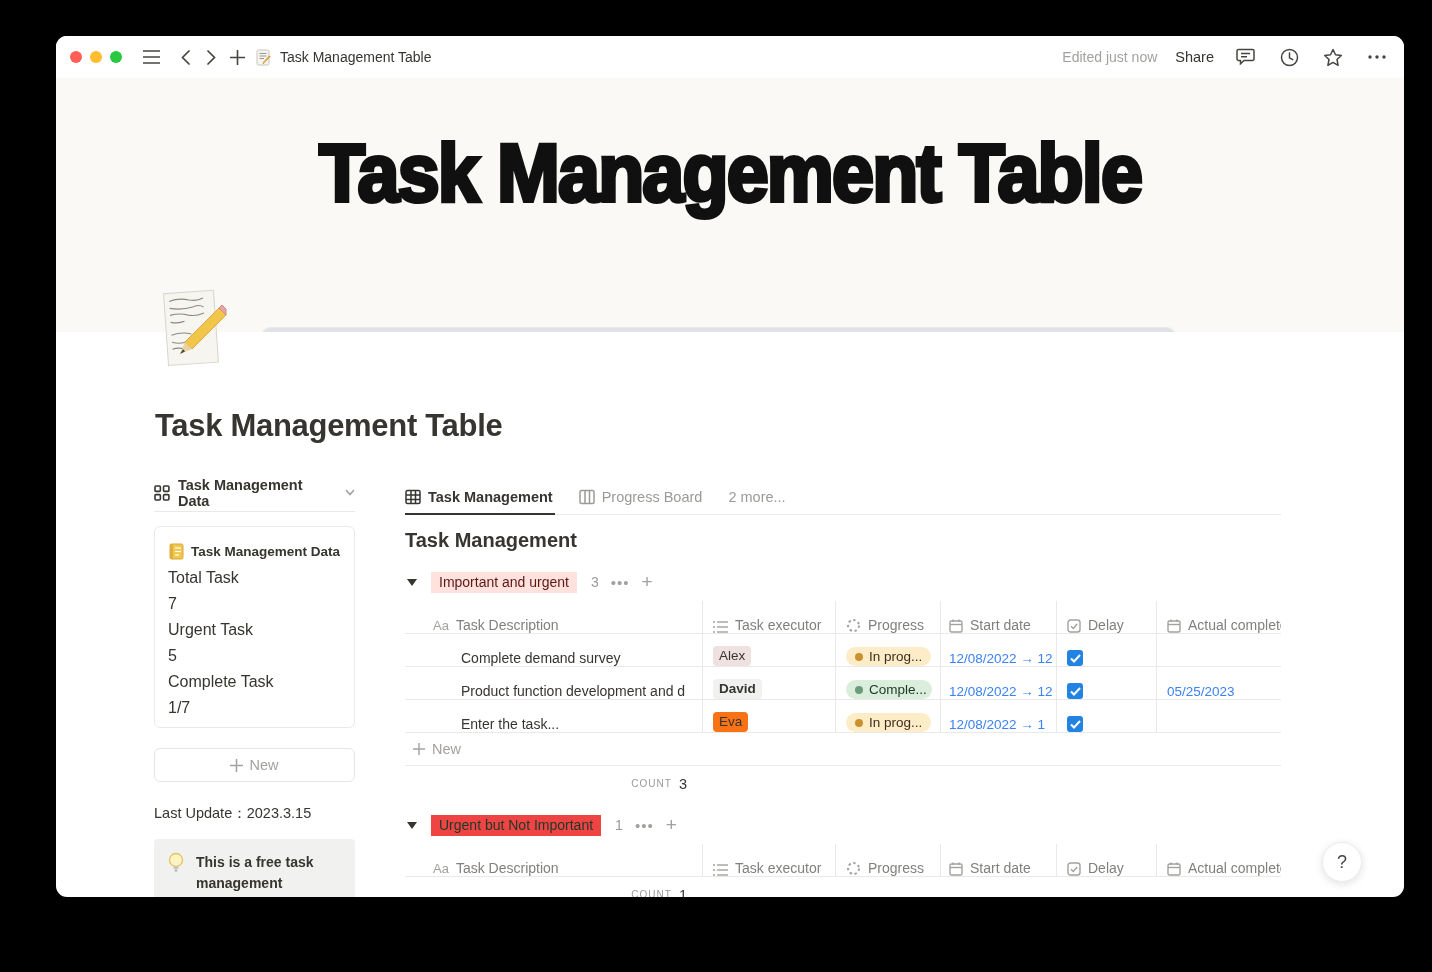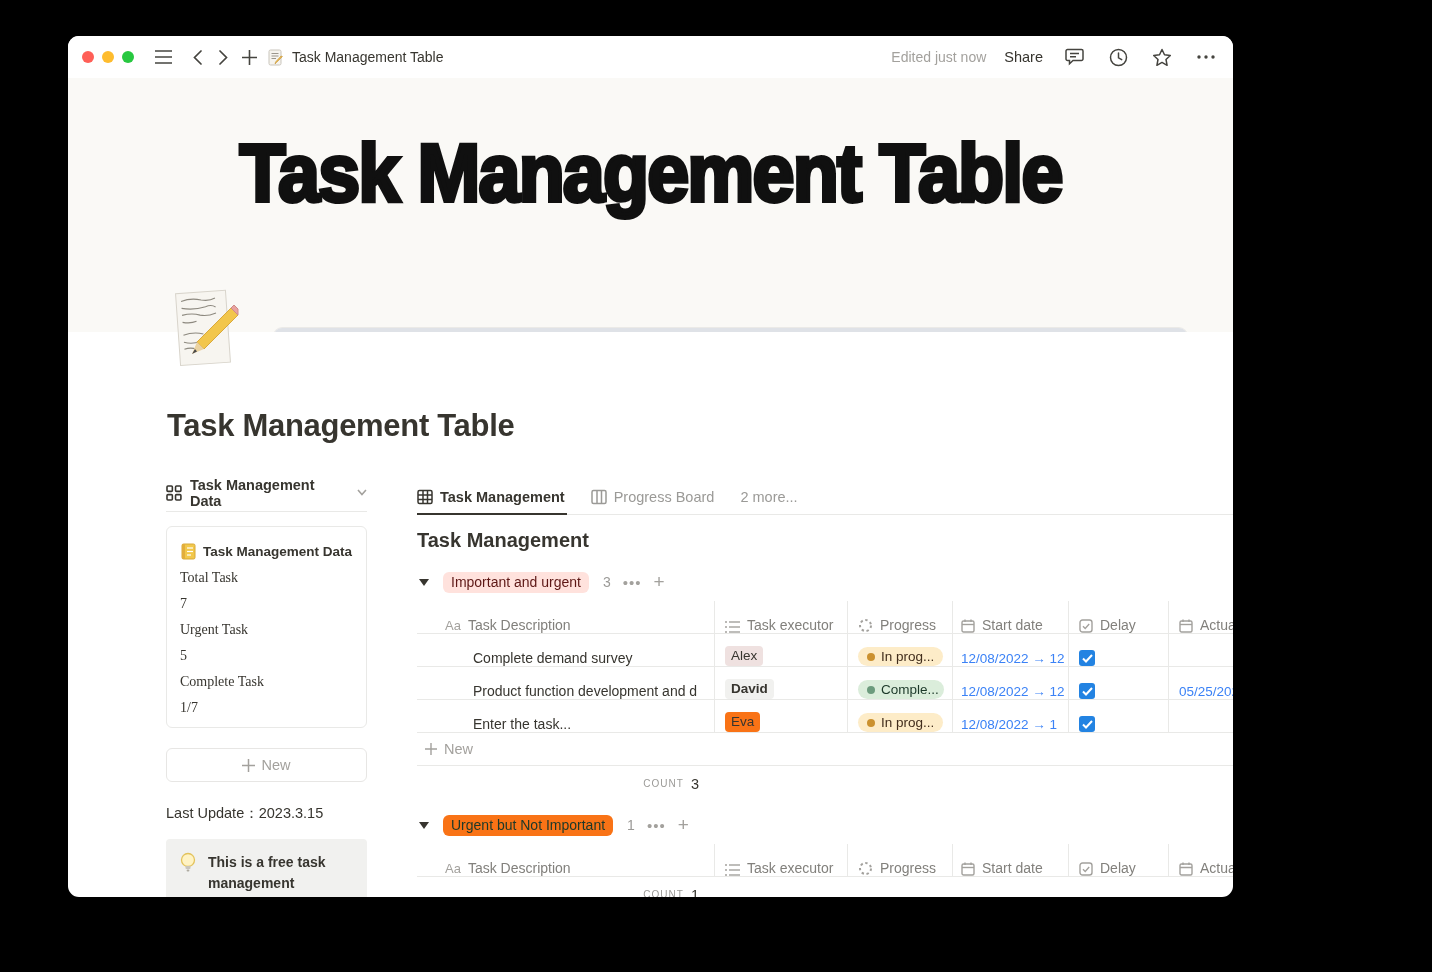--- a/index.html
+++ b/index.html
@@ -1,19 +1,19 @@
 <!DOCTYPE html>
 <html><head>
 <meta charset="utf-8">
 <style>
   html,body{margin:0;padding:0;background:#000;width:1432px;height:972px;overflow:hidden;
     font-family:"Liberation Sans","DejaVu Sans",sans-serif;color:#37352F;}
   *{box-sizing:border-box;}
-  .window{position:absolute;left:56px;top:36px;width:1165px;height:861px;background:#fff;
-    border-radius:11px;overflow:hidden;box-shadow:0 8px 30px rgba(0,0,0,.5);margin-left:12px;}
+  .window{position:absolute;left:56px;top:36px;width:1348px;height:861px;background:#fff;
+    border-radius:11px;overflow:hidden;box-shadow:0 8px 30px rgba(0,0,0,.5);}
 
   
   .titlebar{position:absolute;left:0;top:0;width:100%;height:42px;background:#fff;display:flex;
     align-items:center;padding:0 14px;z-index:30;}
   .tl-dot{width:12px;height:12px;border-radius:50%;margin-right:8px;}
   .tb-ic{display:flex;align-items:center;justify-content:center;width:26px;height:26px;color:#5f5e5b;}
   .tb-title{font-size:14px;color:#37352F;margin-left:4px;}
   .tb-right{margin-left:auto;display:flex;align-items:center;gap:18px;justify-content:center;}
   .tb-edited{font-size:14px;color:#A3A19D;}
   .tb-share{font-size:14.5px;color:#37352F;}
@@ -34,40 +34,40 @@
 
   
   .page-title{position:absolute;left:99px;top:372px;font-size:31px;font-weight:700;color:#37352F;letter-spacing:-.3px;}
 
   
   .sidebar{position:absolute;left:98px;top:438px;width:201px;}
   .sb-select{height:38px;display:flex;align-items:center;gap:8px;border-bottom:1px solid #E9E9E7;}
   .sb-select .lbl{font-size:14.5px;font-weight:700;color:#37352F;}
   .sb-card{margin-top:14px;border:1px solid #E9E9E7;border-radius:6px;padding:10px 13px;height:202px;background:#fff;}
   .sb-card-title{display:flex;align-items:center;gap:6px;font-size:13.5px;font-weight:700;height:28px;}
-  .sb-line{height:26px;line-height:26px;font-size:14px;color:#37352F;font-family:Liberation Serif, serif;}
+  .sb-line{height:26px;line-height:26px;font-size:16px;color:#37352F;}
   .sb-new{margin-top:20px;height:34px;border:1px solid #E7E6E4;border-radius:6px;display:flex;align-items:center;
     justify-content:center;gap:6px;color:#A3A19D;font-size:14.5px;background:#fff;}
   .sb-update{margin-top:22px;font-size:14.5px;color:#37352F;}
   .sb-callout{margin-top:16px;background:#F1F1EF;border-radius:4px;padding:13px 12px;display:flex;gap:10px;height:110px;}
   .sb-callout .txt{font-size:14px;font-weight:600;line-height:21px;color:#37352F;width:130px;}
 
   
   .main{position:absolute;left:349px;top:444px;width:876px;overflow:hidden;}
   .tabs{height:35px;display:flex;align-items:center;gap:26px;border-bottom:1px solid #E9E9E7;position:relative;}
   .tab{display:flex;align-items:center;gap:7px;font-size:14.5px;height:100%;position:relative;}
   .tab.active{font-weight:700;color:#37352F;}
   .tab.active:after{content:"";position:absolute;left:-2px;right:-2px;bottom:-1px;height:2px;background:#37352F;}
   .tab.inactive{color:#9B9A97;}
   .section-h{margin-top:14px;font-size:20px;font-weight:700;color:#37352F;height:28px;}
   .group-row{margin-top:12px;height:26px;display:flex;align-items:center;gap:12px;}
   .tri{width:0;height:0;border-left:5px solid transparent;border-right:5px solid transparent;border-top:7px solid #37352F;margin:0 2px;}
-  .gpill{font-size:14px;font-weight:500;padding:1px 8px;border-radius:6px;line-height:19px;}
+  .gpill{font-size:14px;font-weight:500;padding:1px 8px;border-radius:0;line-height:19px;}
   .gpill.red{background:#FFE2DD;color:#5D1715;}
-  .gpill.green{background:#f97316;color:#1C3829;}
+  .gpill.green{background:#ef4444;color:#1C3829;}
   .gcount{color:#9B9A97;font-size:14px;margin-left:2px;}
   .gdots{color:#A3A19D;font-size:15px;letter-spacing:1px;}
   .gplus{color:#A3A19D;font-size:19px;font-weight:400;}
 
   .t-header,.t-row{display:flex;height:33px;border-bottom:1px solid #E9E9E7;}
   .t-header{margin-top:6px;}
   .cell{display:flex;align-items:flex-end;overflow:hidden;white-space:nowrap;flex:none;border-right:1px solid #E9E9E7;padding-left:10px;}
   .c0{width:298px;padding-left:28px;}
   .c1{width:133px;}.c2{width:105px;}.c3{width:116px;padding-left:8px;}.c4{width:100px;}.c5{width:140px;border-right:none;}
   .t-header .cell{color:#82807C;font-size:14px;gap:7px;}

